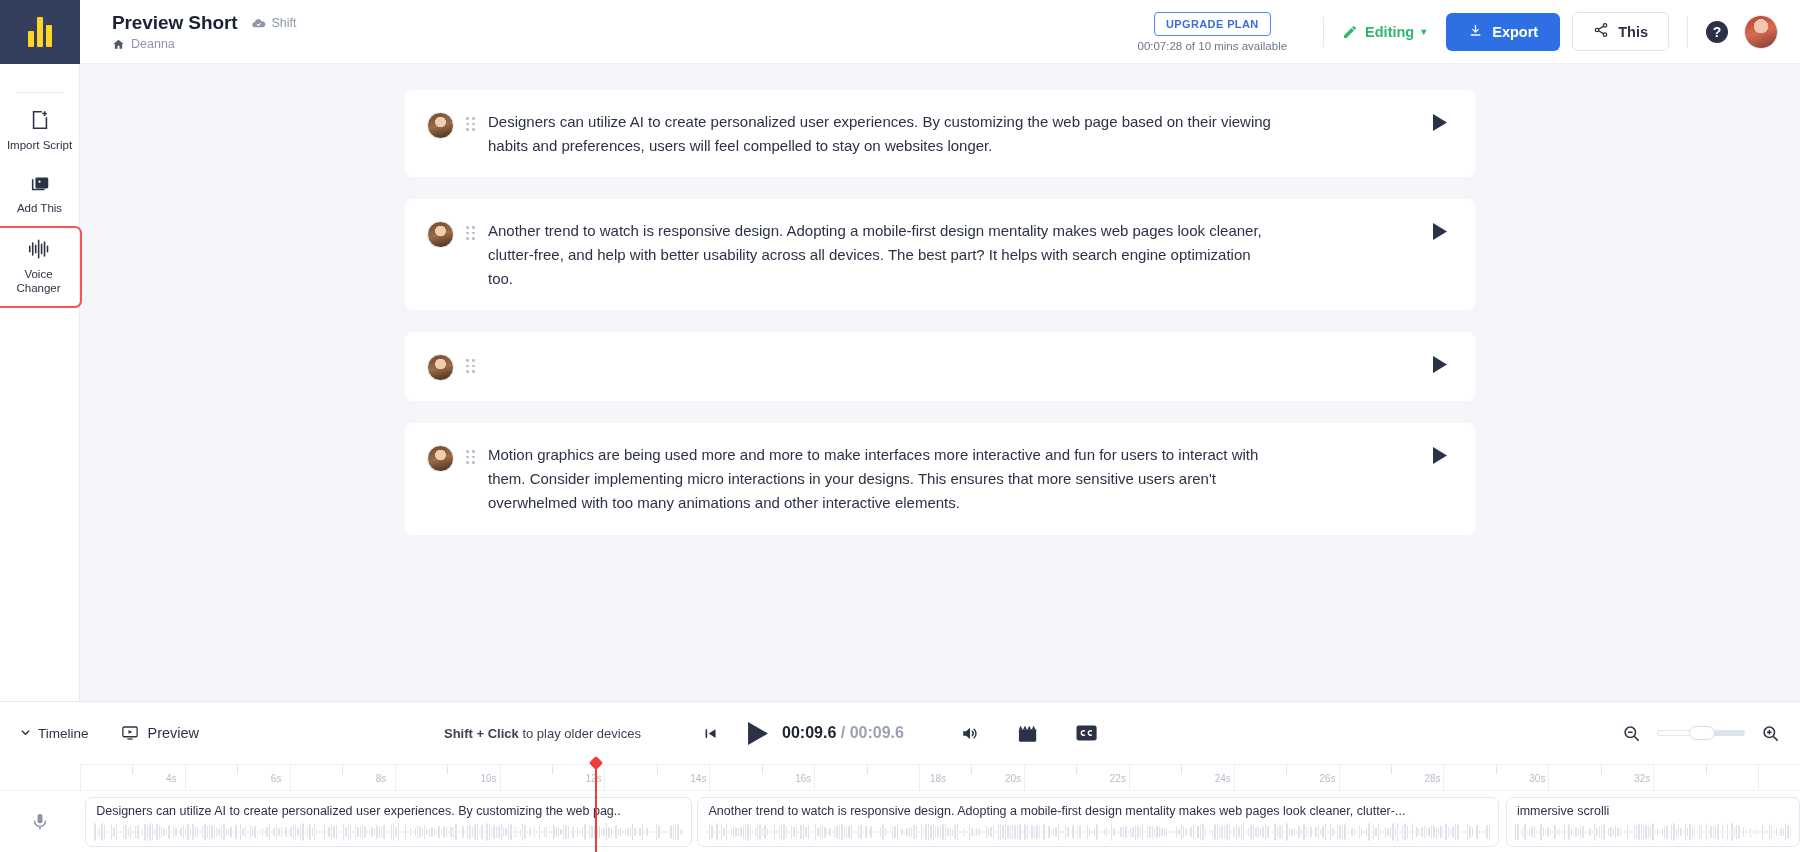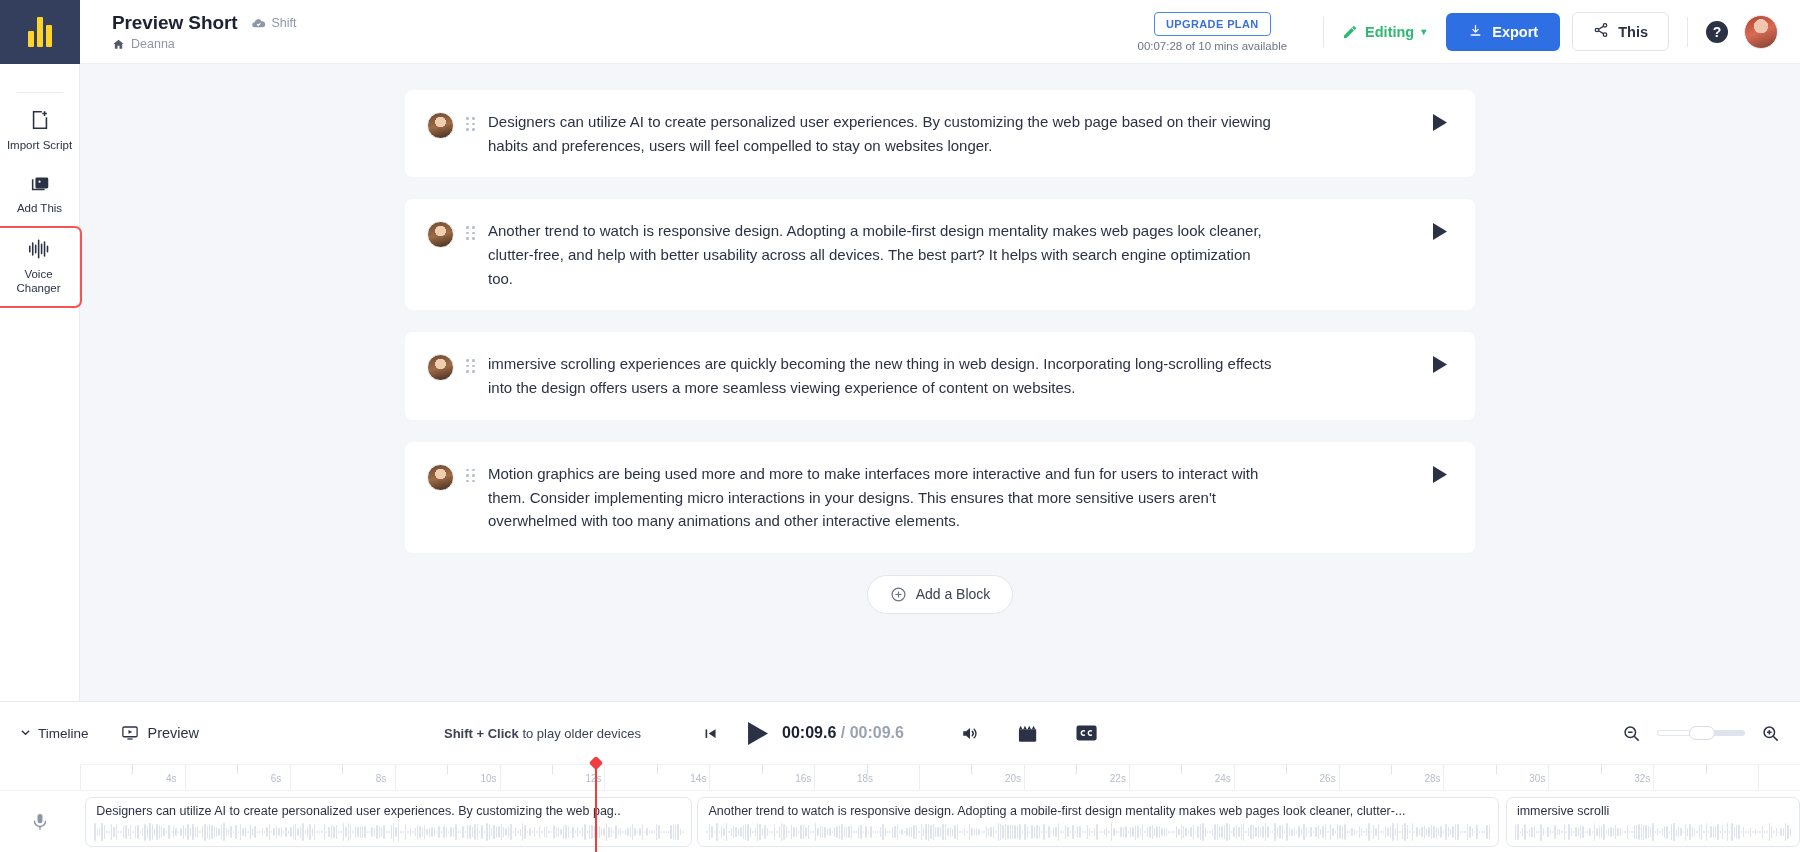--- a/index.html
+++ b/index.html
@@ -330,21 +330,20 @@
         <div class="block">
           <div class="blk-av"></div>
           <div class="drag-dots">
               <span></span>
               <span></span>
               <span></span>
               <span></span>
               <span></span>
               <span></span>
             </div>
-          <div class="blk-text">immersive scrolling experiences are quickly becoming the new thing in web design. Incorporating long-scrolling effects into the design offers users a more seamless viewing experience of content on websites.</div>
           <div class="play-blk">
             <svg width="14" height="17" viewBox="0 0 14 17" fill="#2b3245">
                 <path d="M0 0l14 8.5L0 17z"></path>
               </svg>
           </div>
         </div>
 
         <div class="block">
           <div class="blk-av"></div>
           <div class="drag-dots">
@@ -358,31 +357,20 @@
           <div class="blk-text">Motion graphics are being used more and more to make interfaces more interactive and fun for users to interact with them. Consider implementing micro interactions in your designs. This ensures that more sensitive users aren't overwhelmed with too many animations and other interactive elements.</div>
           <div class="play-blk">
             <svg width="14" height="17" viewBox="0 0 14 17" fill="#2b3245">
                 <path d="M0 0l14 8.5L0 17z"></path>
               </svg>
           </div>
         </div>
 
       </div>
 
-      <div class="add-block-wrap">
-        <div class="add-block">
-          <span>
-            <svg width="17" height="17" viewBox="0 0 24 24" fill="none" stroke="#6b7485" stroke-width="1.7">
-                <circle cx="12" cy="12" r="9"></circle>
-                <path d="M12 7.6v8.8M7.6 12h8.8"></path>
-              </svg>
-          </span>
-          <span>Add a Block</span>
-        </div>
-      </div>
     </div>
   </div>
 
   <div class="bottom">
     <div class="ctrl-row">
       <div class="timeline-toggle">
         <span>
           <svg width="11" height="11" viewBox="0 0 12 12" fill="none" stroke="#2b3245" stroke-width="1.5">
               <path d="M2 4.2L6 8l4-3.8"></path>
             </svg>
@@ -480,21 +468,21 @@
         <div class="tick" style="left: 576.829px;"></div>
         <div class="tlabel" style="left: 502.39px;">12s</div>
         <div class="tick maj" style="left: 629.268px;"></div>
         <div class="tick" style="left: 681.707px;"></div>
         <div class="tlabel" style="left: 607.268px;">14s</div>
         <div class="tick maj" style="left: 734.146px;"></div>
         <div class="tick" style="left: 786.585px;"></div>
         <div class="tlabel" style="left: 712.146px;">16s</div>
         <div class="tick maj" style="left: 839.024px;"></div>
         <div class="tick" style="left: 891.463px;"></div>
-        <div class="tlabel" style="left: 774px;">18s</div>
+        <div class="tlabel" style="left: 847px;">18s</div>
         <div class="tick maj" style="left: 943.902px;"></div>
         <div class="tick" style="left: 996.341px;"></div>
         <div class="tlabel" style="left: 921.902px;">20s</div>
         <div class="tick maj" style="left: 1048.78px;"></div>
         <div class="tick" style="left: 1101.22px;"></div>
         <div class="tlabel" style="left: 1026.78px;">22s</div>
         <div class="tick maj" style="left: 1153.66px;"></div>
         <div class="tick" style="left: 1206.1px;"></div>
         <div class="tlabel" style="left: 1131.66px;">24s</div>
         <div class="tick maj" style="left: 1258.54px;"></div>

